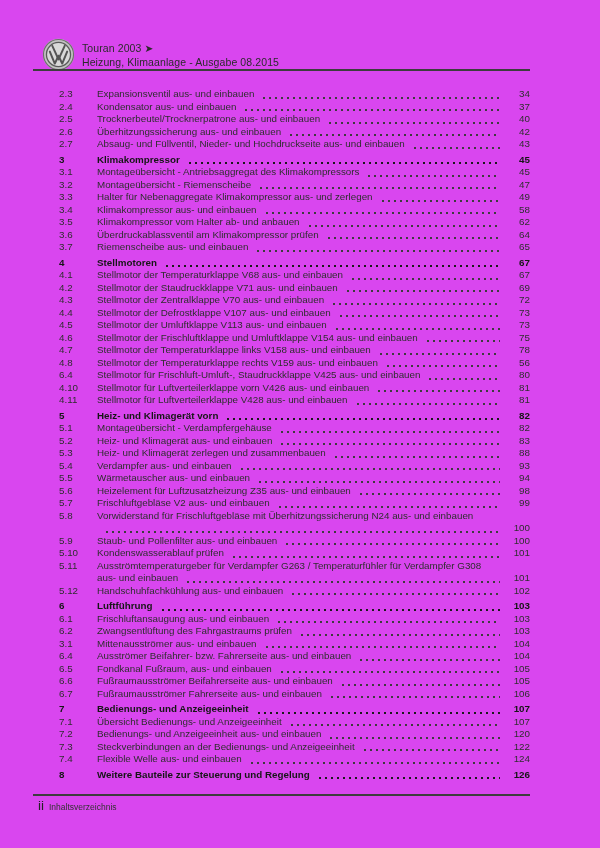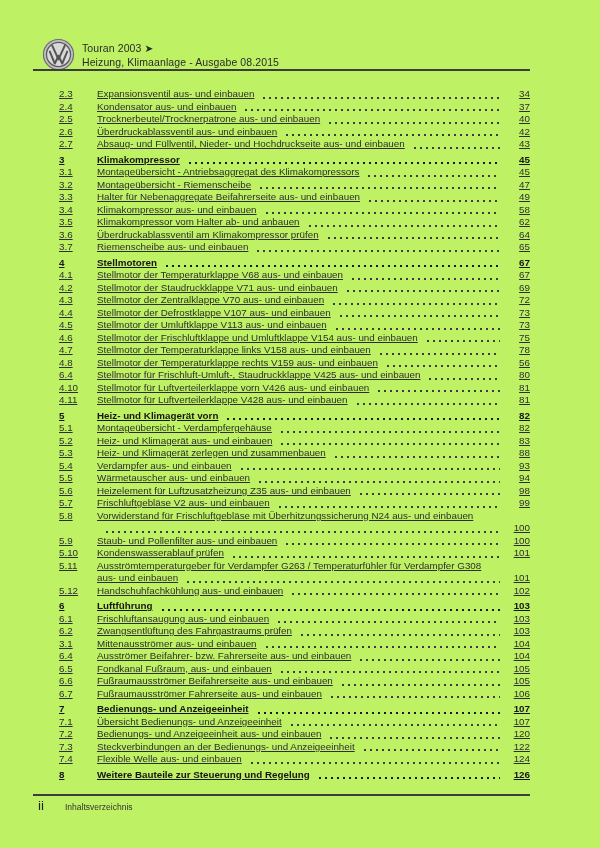--- a/index.html
+++ b/index.html
@@ -1,20 +1,20 @@
 <!DOCTYPE html>
 <html><head>
 <meta charset="utf-8">
 <style>
   html, body { margin: 0; padding: 0; background: #e8e8e8; }
   .page {
     position: relative;
     width: 600px;
     height: 848px;
-    background: #bef264;
+    background: #d946ef;
     font-family: "Liberation Sans", sans-serif;
     color: #2e2e2e;
     overflow: hidden;
   }
 
   
   .header-logo {
     position: absolute;
     left: 42px;
     top: 38px;
@@ -48,21 +48,20 @@
     top: 88px;
     width: 471px;
   }
   .row {
     display: flex;
     align-items: flex-end;
     height: 12.5px;
     font-size: 9.8px;
     line-height: 12.5px;
     white-space: nowrap;
-    text-decoration: underline;
   }
   .row.bold {
     font-weight: bold;
     color: #161616;
     margin-top: 3px;
   }
   .num {
     flex: 0 0 38px;
     text-align: left;
   }
@@ -88,21 +87,21 @@
     text-align: right;
   }
 
   
   .footer {
     position: absolute;
     left: 38px;
     top: 798px;
     display: flex;
     align-items: baseline;
-    gap: 21px;
+    gap: 5px;
   }
   .footer .folio { font-size: 13.5px; color: #222; }
   .footer .folio-label { font-size: 8.5px; color: #333; }
 </style>
 </head>
 <body>
 
 <div class="page">
 
   <svg class="header-logo" viewBox="0 0 40 40" xmlns="http://www.w3.org/2000/svg">
@@ -132,21 +131,21 @@
       <span class="pagenum">37</span>
     </div>
       <div class="row">
       <span class="num">2.5</span>
       <span class="title">Trocknerbeutel/Trocknerpatrone aus- und einbauen</span>
       <span class="leader"></span>
       <span class="pagenum">40</span>
     </div>
       <div class="row">
       <span class="num">2.6</span>
-      <span class="title">Überdruckablassventil aus- und einbauen</span>
+      <span class="title">Überhitzungssicherung aus- und einbauen</span>
       <span class="leader"></span>
       <span class="pagenum">42</span>
     </div>
       <div class="row">
       <span class="num">2.7</span>
       <span class="title">Absaug- und Füllventil, Nieder- und Hochdruckseite aus- und einbauen</span>
       <span class="leader"></span>
       <span class="pagenum">43</span>
     </div>
       <div class="row bold">
@@ -162,21 +161,21 @@
       <span class="pagenum">45</span>
     </div>
       <div class="row">
       <span class="num">3.2</span>
       <span class="title">Montageübersicht - Riemenscheibe</span>
       <span class="leader"></span>
       <span class="pagenum">47</span>
     </div>
       <div class="row">
       <span class="num">3.3</span>
-      <span class="title">Halter für Nebenaggregate Beifahrerseite aus- und einbauen</span>
+      <span class="title">Halter für Nebenaggregate Klimakompressor aus- und zerlegen</span>
       <span class="leader"></span>
       <span class="pagenum">49</span>
     </div>
       <div class="row">
       <span class="num">3.4</span>
       <span class="title">Klimakompressor aus- und einbauen</span>
       <span class="leader"></span>
       <span class="pagenum">58</span>
     </div>
       <div class="row">

